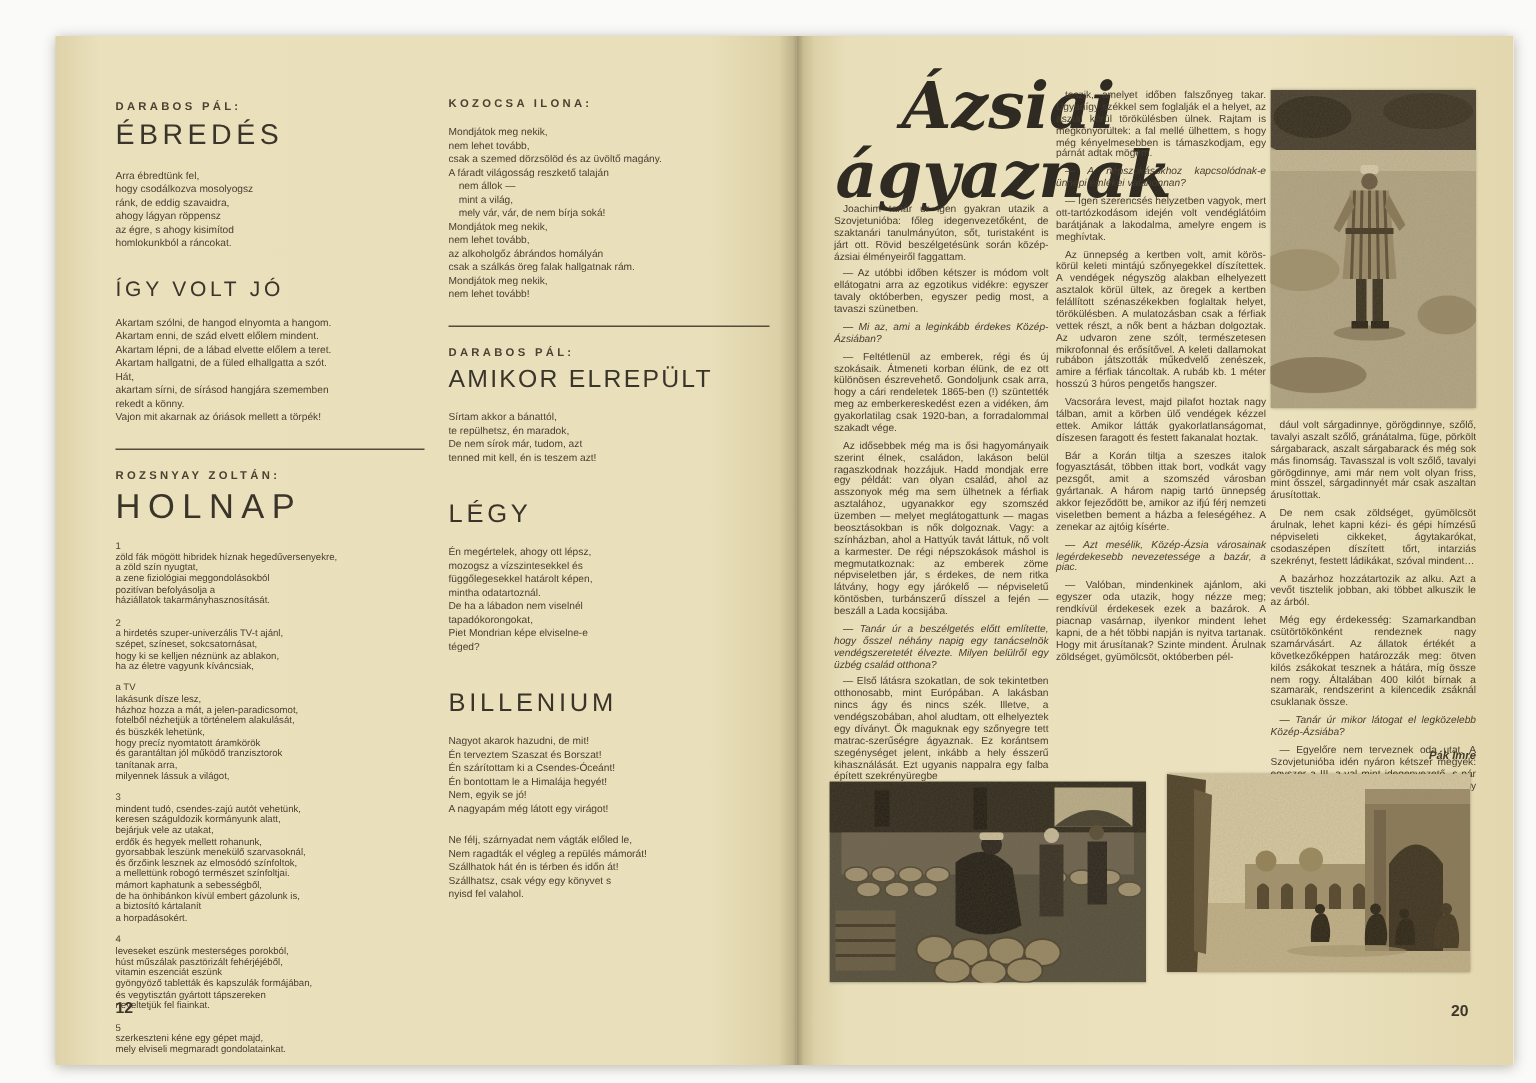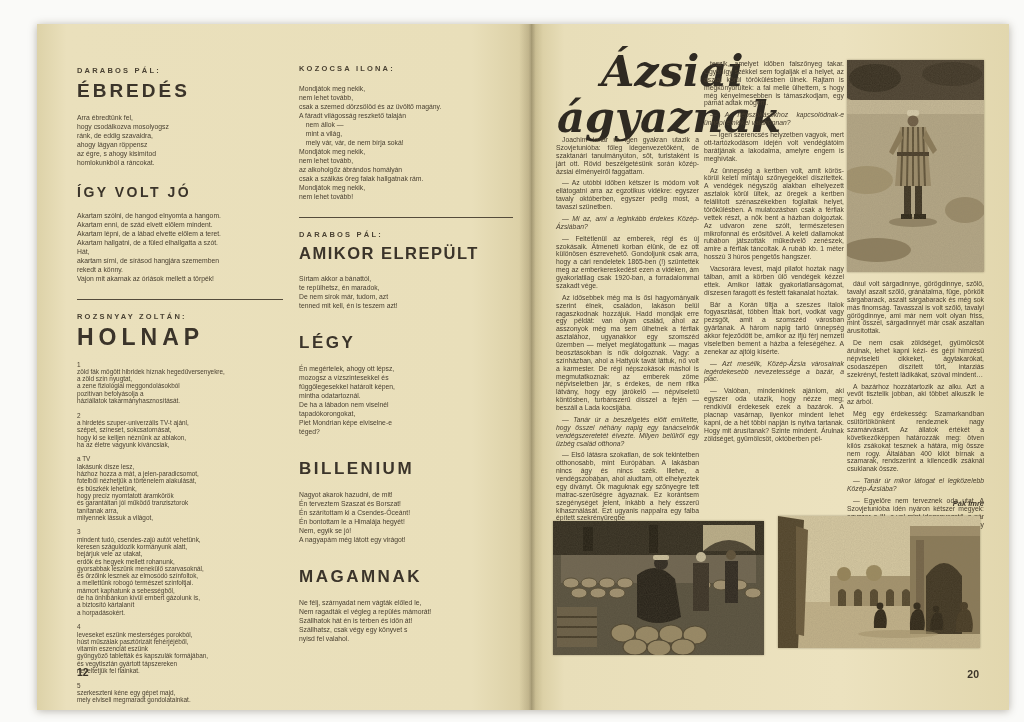--- a/index.html
+++ b/index.html
@@ -15,21 +15,21 @@
   .page.left{left:0;width:494px;
     background:linear-gradient(90deg,#ddd2a8 0%,#eae0bc 6%,#e9dfba 88%,#d9cda2 100%);}
   .page.right{left:494px;width:478px;
     background:linear-gradient(90deg,#d5c99c 0%,#e8deb9 7%,#ece2bf 65%,#e2d7ae 100%);}
   .gutter{position:absolute;left:482px;top:0;width:24px;height:100%;pointer-events:none;
     background:linear-gradient(90deg,rgba(80,65,35,0) 0%,rgba(80,65,35,.18) 40%,rgba(50,40,20,.30) 52%,rgba(80,65,35,.10) 70%,rgba(80,65,35,0) 100%);}
   .col{position:absolute;}
   .col1{left:40px;top:42px;width:206px;}
   .col2{left:262px;top:40px;width:214px;}
   .author{font-size:7.5px;font-weight:700;letter-spacing:2.2px;color:#4a4233;margin:0;}
-  .h-poem{font-weight:700;color:#3b342a;margin:0;}
+  .h-poem{font-weight:400;color:#3b342a;margin:0;}
   .h-ebredes{font-size:19px;letter-spacing:3px;margin-top:5px;}
   .h-igyvolt{font-size:14px;letter-spacing:2.5px;margin-top:16px;}
   .h-holnap{font-size:23px;letter-spacing:5px;margin-top:3px;}
   .h-mondjatok{font-size:17px;letter-spacing:3px;margin-top:4px;}
   .h-amikor{font-size:16.5px;letter-spacing:1.5px;line-height:1.25;margin-top:4px;}
   .h-mid{font-size:17px;letter-spacing:2.5px;margin-top:22px;}
   .poem{font-size:6.8px;line-height:1.32;white-space:pre-line;color:#483f30;margin-top:12px;}
   .poem.tight{font-size:6.4px;line-height:1.14;margin-top:10px;}
   .rule{border-top:1px solid #544b3b;margin:15px 0 12px 0;}
   .pagenum{position:absolute;font-size:10.5px;font-weight:700;color:#3c352a;}
@@ -170,21 +170,20 @@
 téged?</div>
 
       <h2 class="h-poem h-mid">BILLENIUM</h2>
       <div class="poem">Nagyot akarok hazudni, de mit!
 Én terveztem Szaszat és Borszat!
 Én szárítottam ki a Csendes-Óceánt!
 Én bontottam le a Himalája hegyét!
 Nem, egyik se jó!
 A nagyapám még látott egy virágot!</div>
 
-      <h2 class="h-poem h-mid">MAGAMNAK</h2>
       <div class="poem">Ne félj, szárnyadat nem vágták előled le,
 Nem ragadták el végleg a repülés mámorát!
 Szállhatok hát én is térben és időn át!
 Szállhatsz, csak végy egy könyvet s
 nyisd fel valahol.</div>
 
 
     </div>
 
     <div class="pagenum pn-left">12</div>

